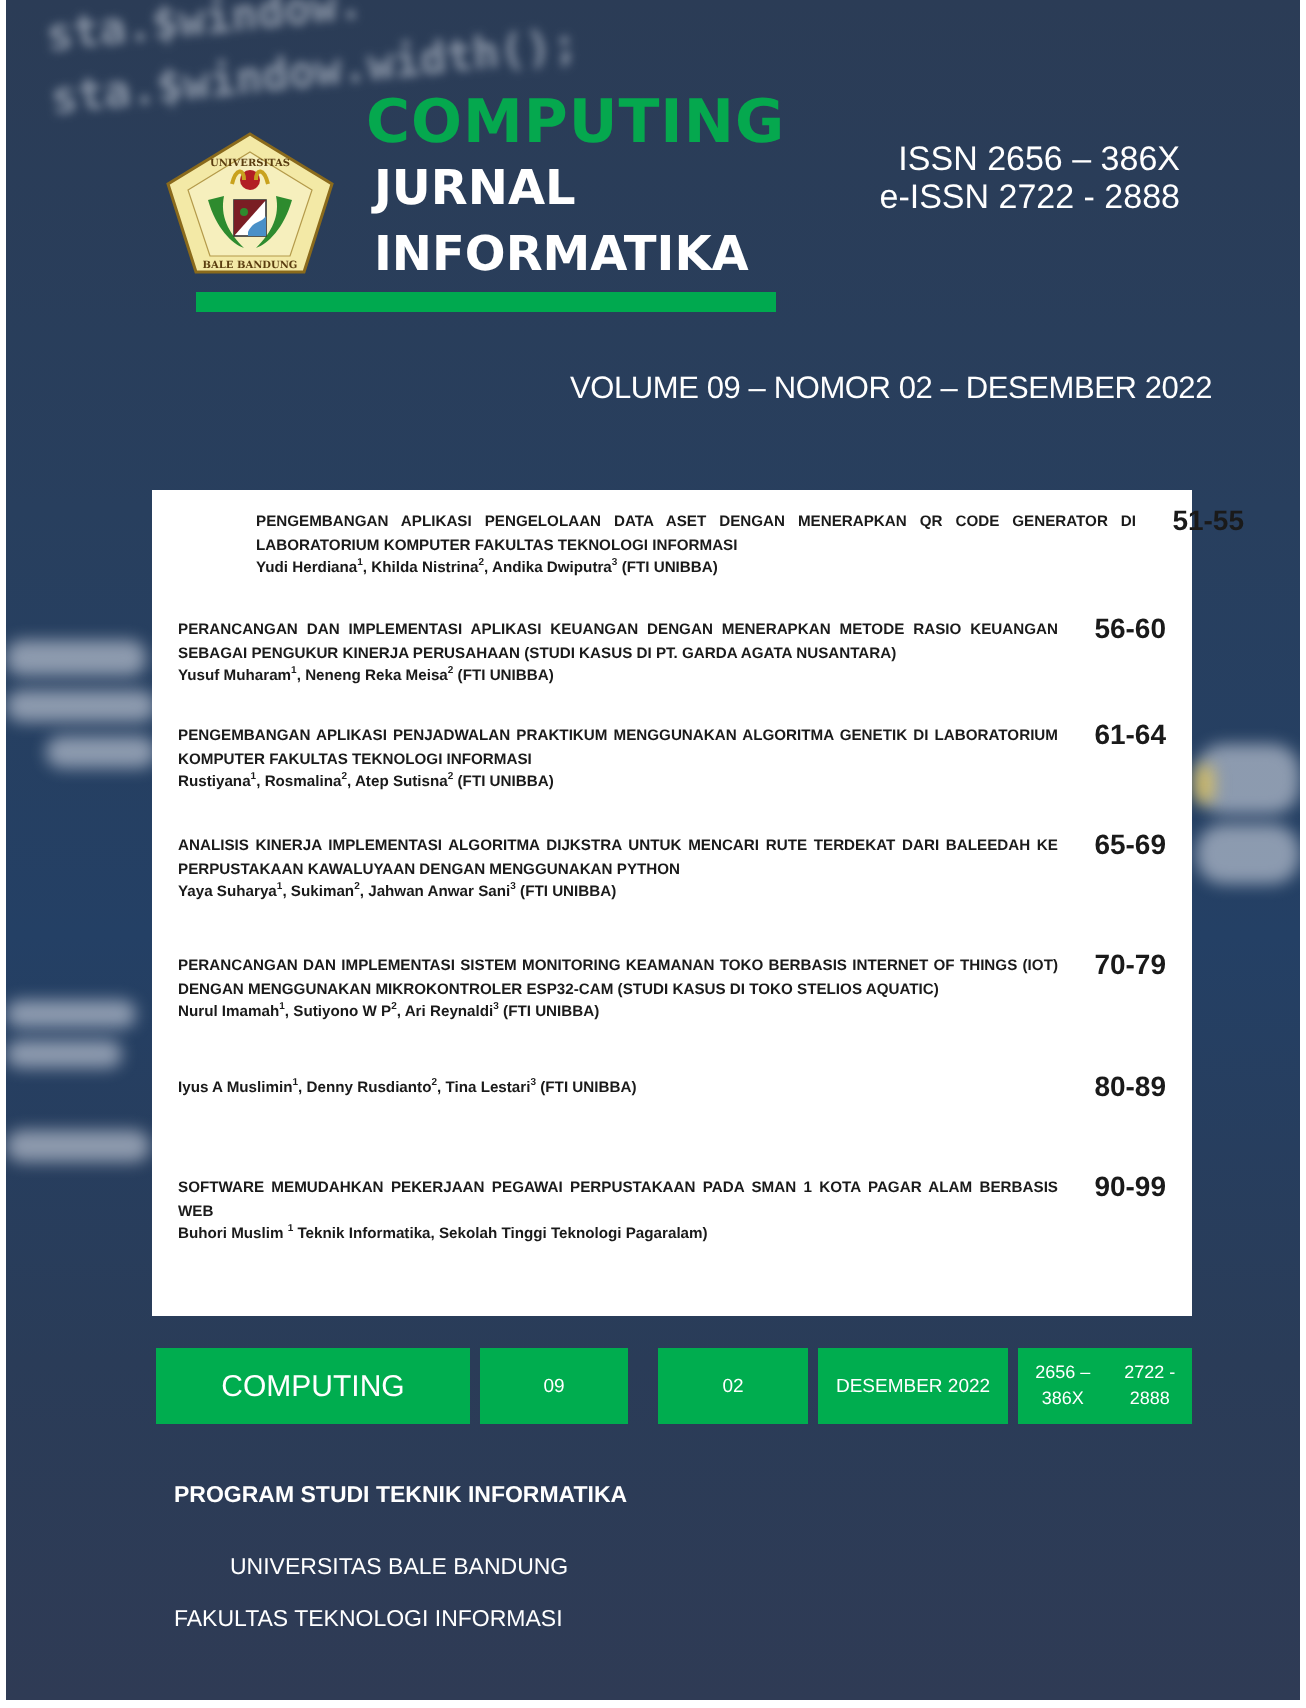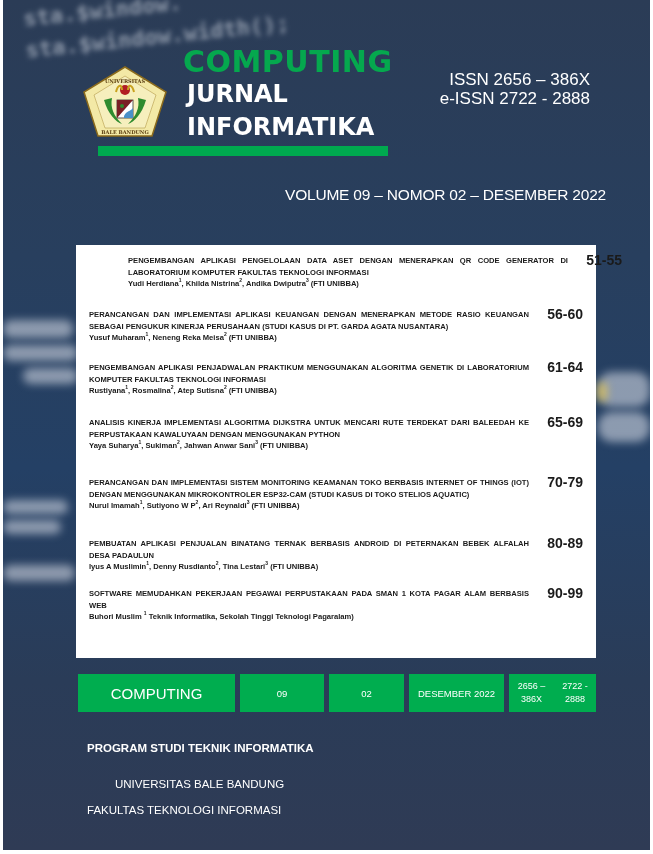--- a/index.html
+++ b/index.html
@@ -22,21 +22,21 @@
     .issn { position: absolute; right: 60px; top: 70px; text-align: right; color: #ffffff; font-size: 17px; line-height: 19px; }
     .volume { position: absolute; left: 282px; top: 186px; color: #ffffff; font-size: 15.5px; letter-spacing: -0.2px; }
     .toc { position: absolute; left: 73px; top: 245px; width: 520px; height: 413px; background: #ffffff; }
     .entry { position: absolute; left: 13px; width: 494px; font-size: 7.6px; line-height: 11.5px; color: #1a1a1a; font-weight: bold; }
     .entry .etitle { display: block; width: 440px; text-align: justify; }
     .entry .eauth { display: block; }
     .entry .pages { position: absolute; right: 0; top: 0; font-size: 14px; }
     .entry sup { font-size: 5px; vertical-align: super; line-height: 0; }
     .bar { position: absolute; top: 674px; height: 38px; background: #00ad4f; color: #ffffff; display: flex; align-items: center; justify-content: center; text-align: center; }
     .bar-computing { left: 75px; width: 157px; font-size: 15px; }
-    .bar-vol { left: 237px; width: 84px; font-size: 9.5px; text-align: center; }
+    .bar-vol { left: 237px; width: 74px; font-size: 9.5px; text-align: center; }
     .bar-no { left: 326px; width: 75px; font-size: 9.5px; }
     .bar-date { left: 406px; width: 95px; font-size: 9.5px; }
     .bar-issn { left: 506px; width: 87px; font-size: 9px; line-height: 13px; flex-direction: row; }
     .footer { position: absolute; left: 84px; color: #ffffff; }
     .f1 { top: 742px; font-size: 11.5px; font-weight: bold; }
     .f2 { top: 804px; font-size: 11.5px; }
     .f3 { top: 778px; font-size: 11.5px; padding-left: 28px; }
   </style>
 </head>
 <body>
@@ -103,21 +103,20 @@
       <span class="etitle">ANALISIS KINERJA IMPLEMENTASI ALGORITMA DIJKSTRA UNTUK MENCARI RUTE TERDEKAT DARI BALEEDAH KE PERPUSTAKAAN KAWALUYAAN DENGAN MENGGUNAKAN PYTHON</span>
       <span class="eauth"><span>Yaya Suharya</span><sup>1</sup>, <span>Sukiman</span><sup>2</sup>, <span>Jahwan Anwar Sani</span><sup>3</sup> <span>(FTI UNIBBA)</span></span>
       <span class="pages">65-69</span>
     </div>
     <div class="entry" style="top:232px;">
       <span class="etitle">PERANCANGAN DAN IMPLEMENTASI SISTEM MONITORING KEAMANAN TOKO BERBASIS INTERNET OF THINGS (IOT) DENGAN MENGGUNAKAN MIKROKONTROLER ESP32-CAM (STUDI KASUS DI TOKO STELIOS AQUATIC)</span>
       <span class="eauth"><span>Nurul Imamah</span><sup>1</sup>, <span>Sutiyono W P</span><sup>2</sup>, <span>Ari Reynaldi</span><sup>3</sup> <span>(FTI UNIBBA)</span></span>
       <span class="pages">70-79</span>
     </div>
     <div class="entry" style="top:293px;">
-      <span class="etitle">PEMBUATAN APLIKASI PENJUALAN BINATANG TERNAK BERBASIS ANDROID DI PETERNAKAN BEBEK ALFALAH DESA PADAULUN</span>
       <span class="eauth"><span>Iyus A Muslimin</span><sup>1</sup>, <span>Denny  Rusdianto</span><sup>2</sup>, <span>Tina Lestari</span><sup>3</sup> <span>(FTI UNIBBA)</span></span>
       <span class="pages">80-89</span>
     </div>
     <div class="entry" style="top:343px;">
       <span class="etitle">SOFTWARE MEMUDAHKAN PEKERJAAN PEGAWAI PERPUSTAKAAN PADA SMAN 1 KOTA PAGAR ALAM BERBASIS WEB</span>
       <span class="eauth"><span>Buhori Muslim </span><sup>1</sup><span> Teknik Informatika, Sekolah Tinggi Teknologi  Pagaralam)</span></span>
       <span class="pages">90-99</span>
     </div>
   </div>
 

